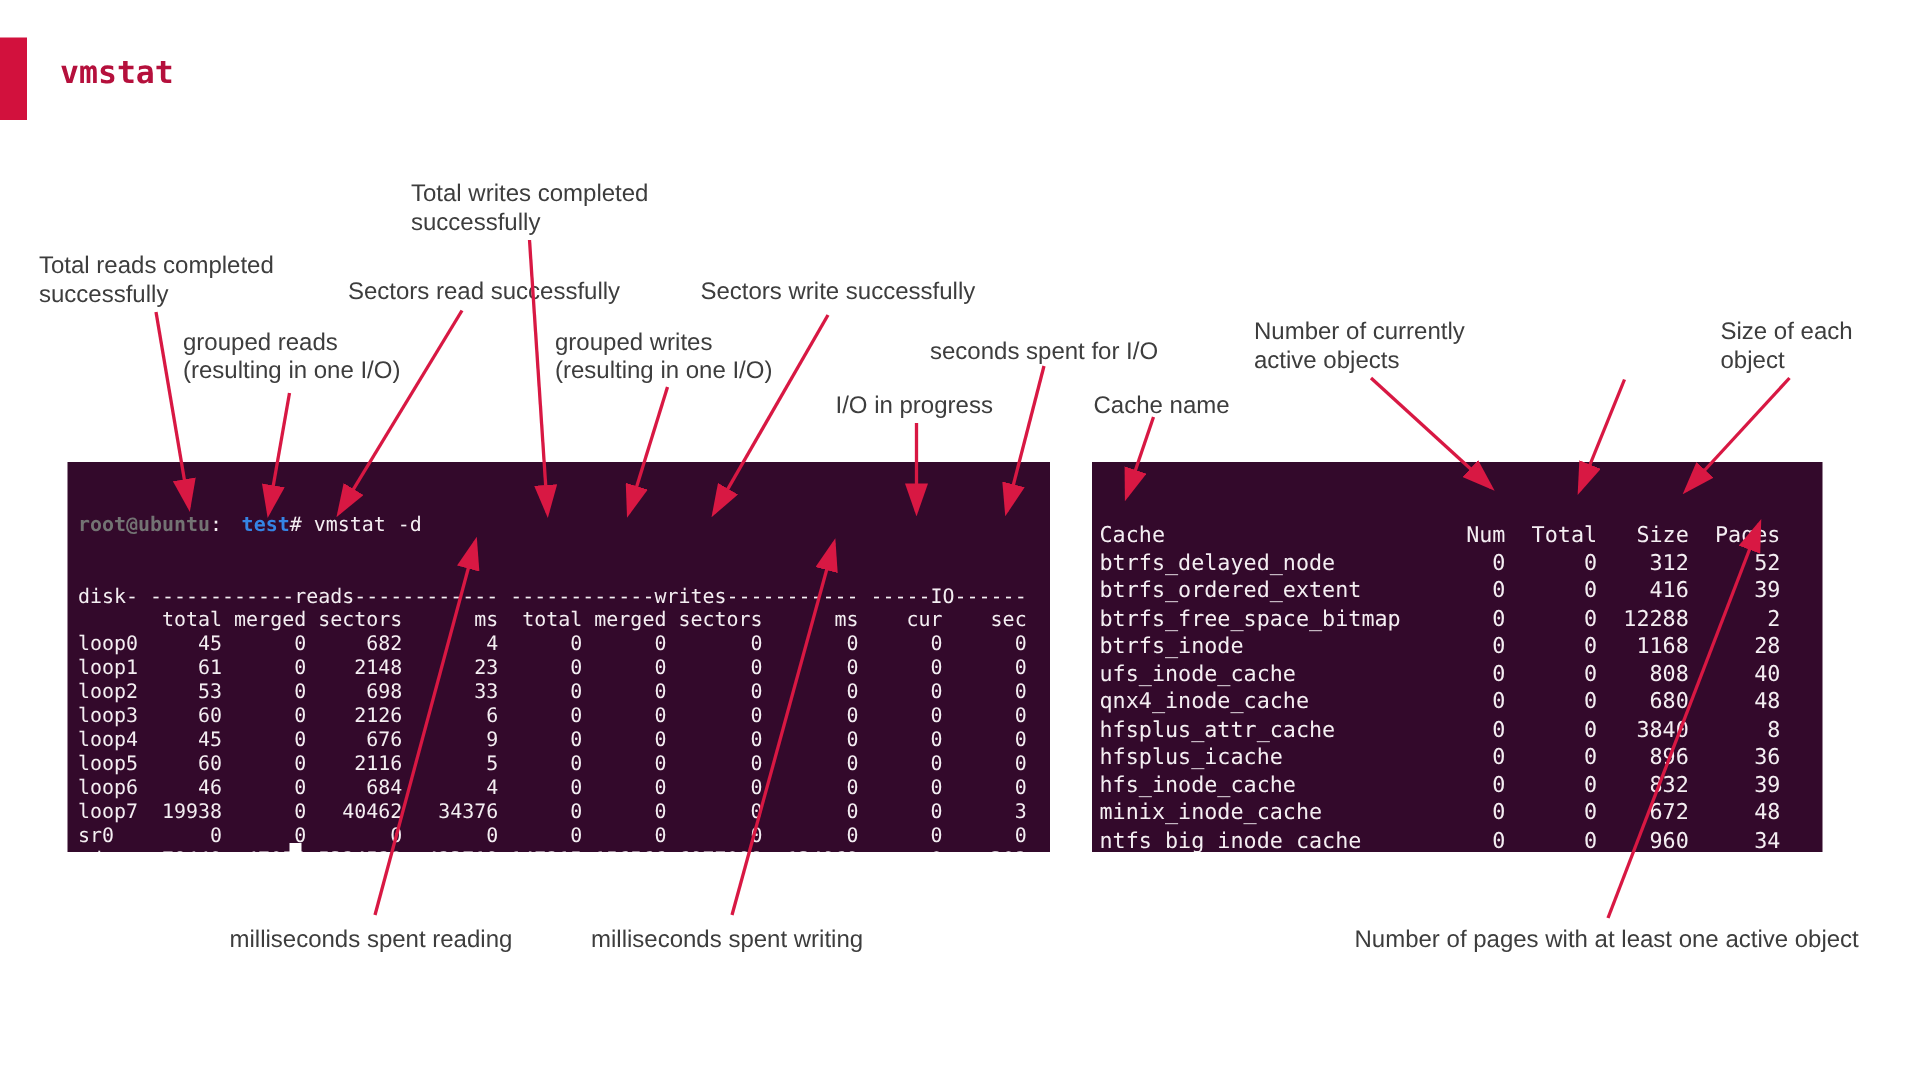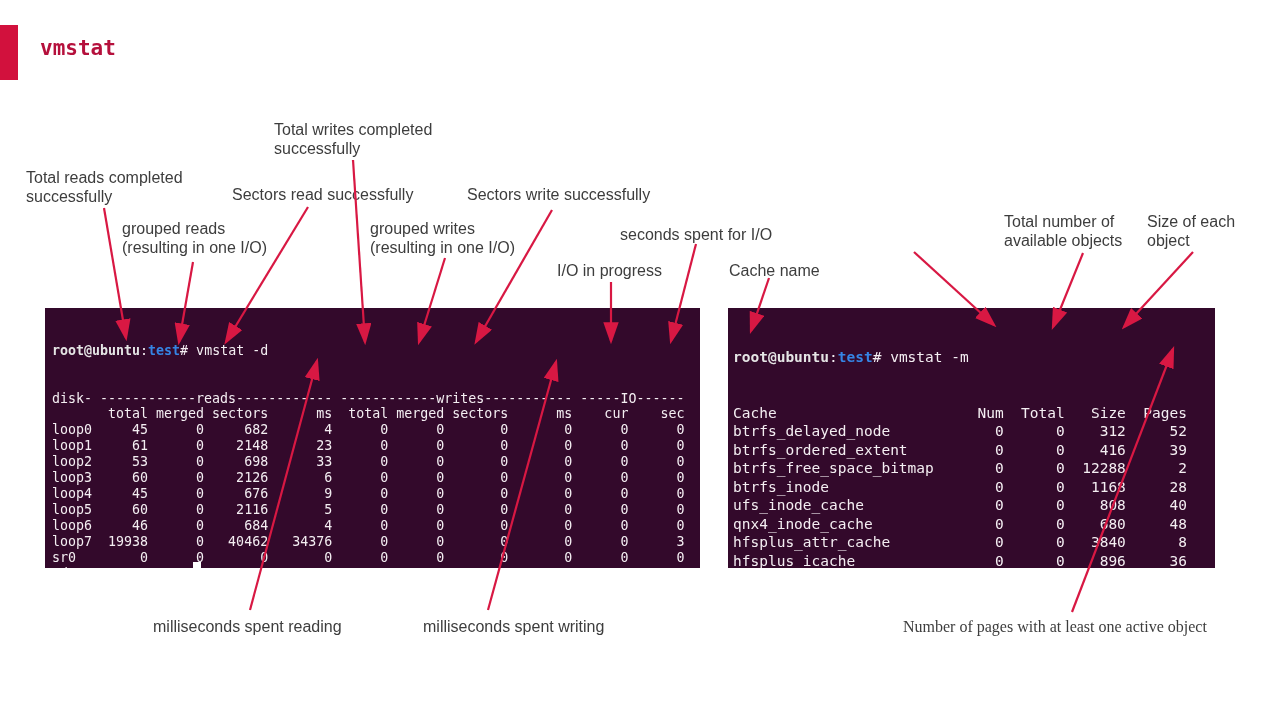--- a/index.html
+++ b/index.html
@@ -7,40 +7,40 @@
 
   .accent-bar{position:absolute;left:0;top:25px;width:18px;height:55px;background:#d2113d;}
   .page-title{position:absolute;left:40px;top:36px;margin:0;font-family:"DejaVu Sans Mono",monospace;
               font-weight:bold;font-size:21px;color:#b5103c;}
 
   .terminal{position:absolute;background:#33092b;color:#f4eef2;overflow:hidden;
             font-family:"DejaVu Sans Mono",monospace;white-space:pre;}
   #term-disk{left:45px;top:308px;width:655px;height:260px;font-size:13.3px;line-height:15.9px;padding:3px 0 0 7px;box-sizing:border-box;}
   #term-slab{left:728px;top:308px;width:487px;height:260px;font-size:14.5px;line-height:18.5px;padding:3px 0 0 5px;box-sizing:border-box;}
   .terminal pre{margin:0;font:inherit;line-height:inherit;white-space:pre;}
-  .p-green{color:#e5e5e5;font-weight:bold;}
-  .p-blue{color:#3584e4;font-weight:bold;}
+  .p-green{color:#737373;font-weight:bold;}
+  .p-blue{color:#3584e4;font-weight:bold;margin-left:13px;}
   .cursor{position:absolute;left:148px;top:254px;width:8px;height:12px;background:#ffffff;}
 
   .note{position:absolute;color:#3d3d3d;font-size:16px;line-height:19px;white-space:pre-line;}
   #note-total-writes{left:274px;top:120px;}
   #note-total-reads{left:26px;top:168px;}
   #note-sectors-read{left:220px;top:185px;margin-left:12px;}
   #note-sectors-write{left:467px;top:185px;}
   #note-grouped-reads{left:122px;top:219px;}
   #note-grouped-writes{left:370px;top:219px;}
   #note-seconds-io{left:620px;top:225px;text-align:right;}
   #note-io-progress{left:557px;top:261px;}
   #note-cache-name{left:729px;top:261px;}
   #note-num-active{left:836px;top:212px;}
   #note-total-available{left:1004px;top:212px;}
   #note-size-each{left:1147px;top:212px;}
   #note-ms-reading{left:153px;top:617px;}
-  #note-ms-writing{left:394px;top:617px;margin-left:29px;}
-  #note-pages{left:903px;top:617px;font-family:Liberation Serif, serif;}
+  #note-ms-writing{left:394px;top:617px;}
+  #note-pages{left:903px;top:617px;}
 
   #arrows{position:absolute;left:0;top:0;width:1280px;height:720px;pointer-events:none;}
   #arrows line{stroke:#d81843;stroke-width:2.2;}
 </style>
 </head>
 <body>
 
 <div id="slide">
 
   <div class="accent-bar"></div>
@@ -60,21 +60,20 @@
 loop7  19938      0   40462   34376      0      0       0       0      0      3
 sr0        0      0       0       0      0      0       0       0      0      0
 sda    78449  47058 5324520  423719 147215 156566 6977098  134969      0    302
 loop8     43      0     672       3      0      0       0       0      0      0
 loop9     57      0     706      40      0      0       0       0      0      0
 loop10      1      0       2       0      0      0       0       0      0      0</pre>
     <div class="cursor"></div>
   </div>
 
   <div class="terminal" id="term-slab">
-    <div><span class="p-green">root@ubuntu</span><span>:</span><span class="p-blue">test</span><span># vmstat -m</span></div>
     <pre>Cache                       Num  Total   Size  Pages
 btrfs_delayed_node            0      0    312     52
 btrfs_ordered_extent          0      0    416     39
 btrfs_free_space_bitmap       0      0  12288      2
 btrfs_inode                   0      0   1168     28
 ufs_inode_cache               0      0    808     40
 qnx4_inode_cache              0      0    680     48
 hfsplus_attr_cache            0      0   3840      8
 hfsplus_icache                0      0    896     36
 hfs_inode_cache               0      0    832     39
@@ -89,22 +88,22 @@
 successfully</div>
   <div class="note" id="note-sectors-read">Sectors read successfully</div>
   <div class="note" id="note-sectors-write">Sectors write successfully</div>
   <div class="note" id="note-grouped-reads">grouped reads
 (resulting in one I/O)</div>
   <div class="note" id="note-grouped-writes">grouped writes
 (resulting in one I/O)</div>
   <div class="note" id="note-seconds-io">seconds spent for I/O</div>
   <div class="note" id="note-io-progress">I/O in progress</div>
   <div class="note" id="note-cache-name">Cache name</div>
-  <div class="note" id="note-total-available">Total number of
-available objects</div>
+  <div class="note" id="note-num-active">Number of currently
+active objects</div>
   <div class="note" id="note-size-each">Size of each
 object</div>
   <div class="note" id="note-ms-reading">milliseconds spent reading</div>
   <div class="note" id="note-ms-writing">milliseconds spent writing</div>
   <div class="note" id="note-pages">Number of pages with at least one active object</div>
 
   <svg id="arrows" viewBox="0 0 1280 720">
     <defs>
       <marker id="ah" viewBox="0 0 10 7" markerWidth="10" markerHeight="7" refX="8.5" refY="3.5" orient="auto">
         <path d="M0,0 L10,3.5 L0,7 z" fill="#d81843"></path>

